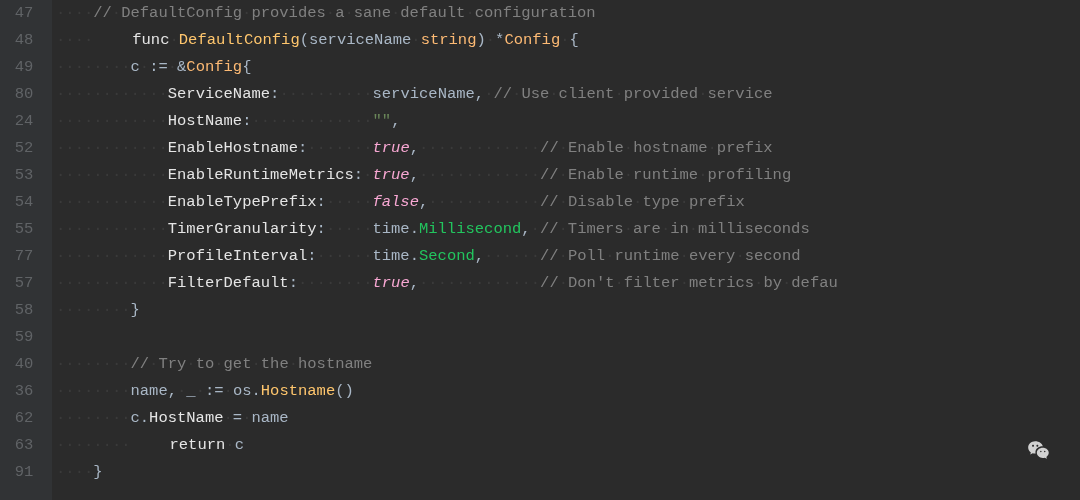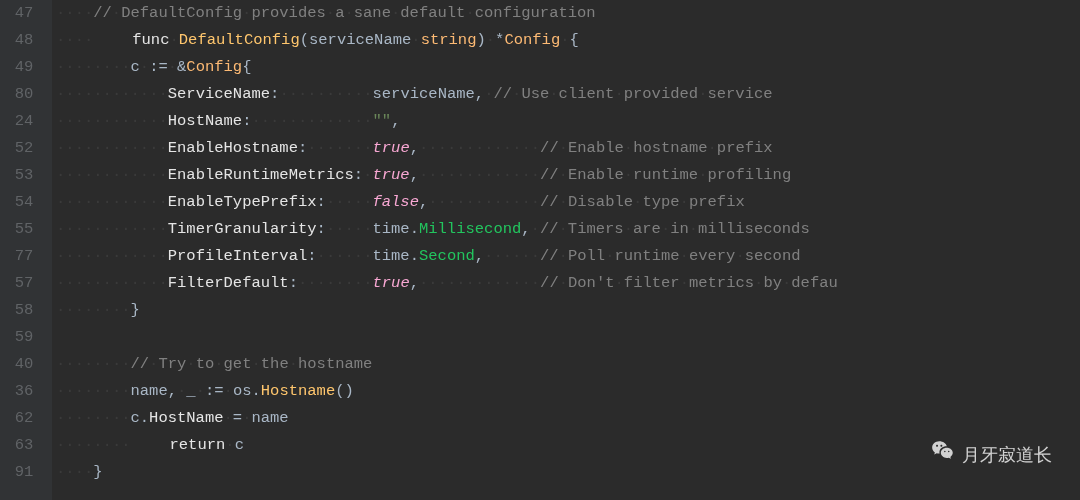--- a/index.html
+++ b/index.html
@@ -82,14 +82,13 @@
     </div>
   <div class="code" id="code"><span class="line"><span class="ident"><span class="ws">·</span><span class="ws">·</span><span class="ws">·</span><span class="ws">·</span></span><span class="comment"><span>//</span><span class="ws">·</span><span>DefaultConfig</span><span class="ws">·</span><span>provides</span><span class="ws">·</span><span>a</span><span class="ws">·</span><span>sane</span><span class="ws">·</span><span>default</span><span class="ws">·</span><span>configuration</span></span></span><span class="line"><span class="ident"><span class="ws">·</span><span class="ws">·</span><span class="ws">·</span><span class="ws">·</span></span><span class="kw"><span>func</span></span><span class="ident"><span class="ws">·</span></span><span class="fn"><span>DefaultConfig</span></span><span class="ident"><span>(serviceName</span><span class="ws">·</span></span><span class="type"><span>string</span></span><span class="ident"><span>)</span><span class="ws">·</span><span>*</span></span><span class="type"><span>Config</span></span><span class="ident"><span class="ws">·</span><span>{</span></span></span><span class="line"><span class="ident"><span class="ws">·</span><span class="ws">·</span><span class="ws">·</span><span class="ws">·</span><span class="ws">·</span><span class="ws">·</span><span class="ws">·</span><span class="ws">·</span><span>c</span><span class="ws">·</span></span><span class="op"><span>:=</span></span><span class="ident"><span class="ws">·</span><span>&amp;</span></span><span class="type"><span>Config</span></span><span class="ident"><span>{</span></span></span><span class="line"><span class="ident"><span class="ws">·</span><span class="ws">·</span><span class="ws">·</span><span class="ws">·</span><span class="ws">·</span><span class="ws">·</span><span class="ws">·</span><span class="ws">·</span><span class="ws">·</span><span class="ws">·</span><span class="ws">·</span><span class="ws">·</span></span><span class="field"><span>ServiceName</span></span><span class="ident"><span>:</span><span class="ws">·</span><span class="ws">·</span><span class="ws">·</span><span class="ws">·</span><span class="ws">·</span><span class="ws">·</span><span class="ws">·</span><span class="ws">·</span><span class="ws">·</span><span class="ws">·</span><span>serviceName,</span><span class="ws">·</span></span><span class="comment"><span>//</span><span class="ws">·</span><span>Use</span><span class="ws">·</span><span>client</span><span class="ws">·</span><span>provided</span><span class="ws">·</span><span>service</span></span></span><span class="line"><span class="ident"><span class="ws">·</span><span class="ws">·</span><span class="ws">·</span><span class="ws">·</span><span class="ws">·</span><span class="ws">·</span><span class="ws">·</span><span class="ws">·</span><span class="ws">·</span><span class="ws">·</span><span class="ws">·</span><span class="ws">·</span></span><span class="field"><span>HostName</span></span><span class="ident"><span>:</span><span class="ws">·</span><span class="ws">·</span><span class="ws">·</span><span class="ws">·</span><span class="ws">·</span><span class="ws">·</span><span class="ws">·</span><span class="ws">·</span><span class="ws">·</span><span class="ws">·</span><span class="ws">·</span><span class="ws">·</span><span class="ws">·</span></span><span class="str"><span>""</span></span><span class="ident"><span>,</span></span></span><span class="line"><span class="ident"><span class="ws">·</span><span class="ws">·</span><span class="ws">·</span><span class="ws">·</span><span class="ws">·</span><span class="ws">·</span><span class="ws">·</span><span class="ws">·</span><span class="ws">·</span><span class="ws">·</span><span class="ws">·</span><span class="ws">·</span></span><span class="field"><span>EnableHostname</span></span><span class="ident"><span>:</span><span class="ws">·</span><span class="ws">·</span><span class="ws">·</span><span class="ws">·</span><span class="ws">·</span><span class="ws">·</span><span class="ws">·</span></span><span class="bool"><span>true</span></span><span class="ident"><span>,</span><span class="ws">·</span><span class="ws">·</span><span class="ws">·</span><span class="ws">·</span><span class="ws">·</span><span class="ws">·</span><span class="ws">·</span><span class="ws">·</span><span class="ws">·</span><span class="ws">·</span><span class="ws">·</span><span class="ws">·</span><span class="ws">·</span></span><span class="comment"><span>//</span><span class="ws">·</span><span>Enable</span><span class="ws">·</span><span>hostname</span><span class="ws">·</span><span>prefix</span></span></span><span class="line"><span class="ident"><span class="ws">·</span><span class="ws">·</span><span class="ws">·</span><span class="ws">·</span><span class="ws">·</span><span class="ws">·</span><span class="ws">·</span><span class="ws">·</span><span class="ws">·</span><span class="ws">·</span><span class="ws">·</span><span class="ws">·</span></span><span class="field"><span>EnableRuntimeMetrics</span></span><span class="ident"><span>:</span><span class="ws">·</span></span><span class="bool"><span>true</span></span><span class="ident"><span>,</span><span class="ws">·</span><span class="ws">·</span><span class="ws">·</span><span class="ws">·</span><span class="ws">·</span><span class="ws">·</span><span class="ws">·</span><span class="ws">·</span><span class="ws">·</span><span class="ws">·</span><span class="ws">·</span><span class="ws">·</span><span class="ws">·</span></span><span class="comment"><span>//</span><span class="ws">·</span><span>Enable</span><span class="ws">·</span><span>runtime</span><span class="ws">·</span><span>profiling</span></span></span><span class="line"><span class="ident"><span class="ws">·</span><span class="ws">·</span><span class="ws">·</span><span class="ws">·</span><span class="ws">·</span><span class="ws">·</span><span class="ws">·</span><span class="ws">·</span><span class="ws">·</span><span class="ws">·</span><span class="ws">·</span><span class="ws">·</span></span><span class="field"><span>EnableTypePrefix</span></span><span class="ident"><span>:</span><span class="ws">·</span><span class="ws">·</span><span class="ws">·</span><span class="ws">·</span><span class="ws">·</span></span><span class="bool"><span>false</span></span><span class="ident"><span>,</span><span class="ws">·</span><span class="ws">·</span><span class="ws">·</span><span class="ws">·</span><span class="ws">·</span><span class="ws">·</span><span class="ws">·</span><span class="ws">·</span><span class="ws">·</span><span class="ws">·</span><span class="ws">·</span><span class="ws">·</span></span><span class="comment"><span>//</span><span class="ws">·</span><span>Disable</span><span class="ws">·</span><span>type</span><span class="ws">·</span><span>prefix</span></span></span><span class="line"><span class="ident"><span class="ws">·</span><span class="ws">·</span><span class="ws">·</span><span class="ws">·</span><span class="ws">·</span><span class="ws">·</span><span class="ws">·</span><span class="ws">·</span><span class="ws">·</span><span class="ws">·</span><span class="ws">·</span><span class="ws">·</span></span><span class="field"><span>TimerGranularity</span></span><span class="ident"><span>:</span><span class="ws">·</span><span class="ws">·</span><span class="ws">·</span><span class="ws">·</span><span class="ws">·</span><span>time.</span></span><span class="member"><span>Millisecond</span></span><span class="ident"><span>,</span><span class="ws">·</span></span><span class="comment"><span>//</span><span class="ws">·</span><span>Timers</span><span class="ws">·</span><span>are</span><span class="ws">·</span><span>in</span><span class="ws">·</span><span>milliseconds</span></span></span><span class="line"><span class="ident"><span class="ws">·</span><span class="ws">·</span><span class="ws">·</span><span class="ws">·</span><span class="ws">·</span><span class="ws">·</span><span class="ws">·</span><span class="ws">·</span><span class="ws">·</span><span class="ws">·</span><span class="ws">·</span><span class="ws">·</span></span><span class="field"><span>ProfileInterval</span></span><span class="ident"><span>:</span><span class="ws">·</span><span class="ws">·</span><span class="ws">·</span><span class="ws">·</span><span class="ws">·</span><span class="ws">·</span><span>time.</span></span><span class="member"><span>Second</span></span><span class="ident"><span>,</span><span class="ws">·</span><span class="ws">·</span><span class="ws">·</span><span class="ws">·</span><span class="ws">·</span><span class="ws">·</span></span><span class="comment"><span>//</span><span class="ws">·</span><span>Poll</span><span class="ws">·</span><span>runtime</span><span class="ws">·</span><span>every</span><span class="ws">·</span><span>second</span></span></span><span class="line"><span class="ident"><span class="ws">·</span><span class="ws">·</span><span class="ws">·</span><span class="ws">·</span><span class="ws">·</span><span class="ws">·</span><span class="ws">·</span><span class="ws">·</span><span class="ws">·</span><span class="ws">·</span><span class="ws">·</span><span class="ws">·</span></span><span class="field"><span>FilterDefault</span></span><span class="ident"><span>:</span><span class="ws">·</span><span class="ws">·</span><span class="ws">·</span><span class="ws">·</span><span class="ws">·</span><span class="ws">·</span><span class="ws">·</span><span class="ws">·</span></span><span class="bool"><span>true</span></span><span class="ident"><span>,</span><span class="ws">·</span><span class="ws">·</span><span class="ws">·</span><span class="ws">·</span><span class="ws">·</span><span class="ws">·</span><span class="ws">·</span><span class="ws">·</span><span class="ws">·</span><span class="ws">·</span><span class="ws">·</span><span class="ws">·</span><span class="ws">·</span></span><span class="comment"><span>//</span><span class="ws">·</span><span>Don't</span><span class="ws">·</span><span>filter</span><span class="ws">·</span><span>metrics</span><span class="ws">·</span><span>by</span><span class="ws">·</span><span>defau</span></span></span><span class="line"><span class="ident"><span class="ws">·</span><span class="ws">·</span><span class="ws">·</span><span class="ws">·</span><span class="ws">·</span><span class="ws">·</span><span class="ws">·</span><span class="ws">·</span><span>}</span></span></span><span class="line"><span class="ident"></span></span><span class="line"><span class="ident"><span class="ws">·</span><span class="ws">·</span><span class="ws">·</span><span class="ws">·</span><span class="ws">·</span><span class="ws">·</span><span class="ws">·</span><span class="ws">·</span></span><span class="comment"><span>//</span><span class="ws">·</span><span>Try</span><span class="ws">·</span><span>to</span><span class="ws">·</span><span>get</span><span class="ws">·</span><span>the</span><span class="ws">·</span><span>hostname</span></span></span><span class="line"><span class="ident"><span class="ws">·</span><span class="ws">·</span><span class="ws">·</span><span class="ws">·</span><span class="ws">·</span><span class="ws">·</span><span class="ws">·</span><span class="ws">·</span><span>name,</span><span class="ws">·</span><span>_</span><span class="ws">·</span></span><span class="op"><span>:=</span></span><span class="ident"><span class="ws">·</span><span>os.</span></span><span class="fn"><span>Hostname</span></span><span class="ident"><span>()</span></span></span><span class="line"><span class="ident"><span class="ws">·</span><span class="ws">·</span><span class="ws">·</span><span class="ws">·</span><span class="ws">·</span><span class="ws">·</span><span class="ws">·</span><span class="ws">·</span><span>c.</span></span><span class="field"><span>HostName</span></span><span class="ident"><span class="ws">·</span><span>=</span><span class="ws">·</span><span>name</span></span></span><span class="line"><span class="ident"><span class="ws">·</span><span class="ws">·</span><span class="ws">·</span><span class="ws">·</span><span class="ws">·</span><span class="ws">·</span><span class="ws">·</span><span class="ws">·</span></span><span class="kw"><span>return</span></span><span class="ident"><span class="ws">·</span><span>c</span></span></span><span class="line"><span class="ident"><span class="ws">·</span><span class="ws">·</span><span class="ws">·</span><span class="ws">·</span><span>}</span></span></span></div>
 </div>
 
 <div class="watermark">
   <span>
     <svg viewBox="0 0 24 24" fill="#e0e0e0">
       <path d="M8.5 3C4.9 3 2 5.6 2 8.8c0 1.8 1 3.4 2.5 4.5l-.6 2 2.3-1.2c.7.2 1.5.3 2.3.3h.4c-.1-.4-.2-.9-.2-1.3 0-3 2.9-5.4 6.5-5.4h.3C15 5 12 3 8.5 3zm-2 3.3c.5 0 .9.4.9.9s-.4.9-.9.9-.9-.4-.9-.9.4-.9.9-.9zm4 0c.5 0 .9.4.9.9s-.4.9-.9.9-.9-.4-.9-.9.4-.9.9-.9zM15.5 9C12.5 9 10 11.1 10 13.7s2.5 4.7 5.5 4.7c.6 0 1.2-.1 1.8-.2l2 1-.5-1.7c1.3-.9 2.2-2.2 2.2-3.8 0-2.6-2.5-4.7-5.5-4.7zm-1.8 2.7c.4 0 .7.3.7.7s-.3.7-.7.7-.7-.3-.7-.7.3-.7.7-.7zm3.6 0c.4 0 .7.3.7.7s-.3.7-.7.7-.7-.3-.7-.7.3-.7.7-.7z"></path>
     </svg>
   </span>
-  <span>月牙寂道长</span>
 </div>
 
 </body></html>

